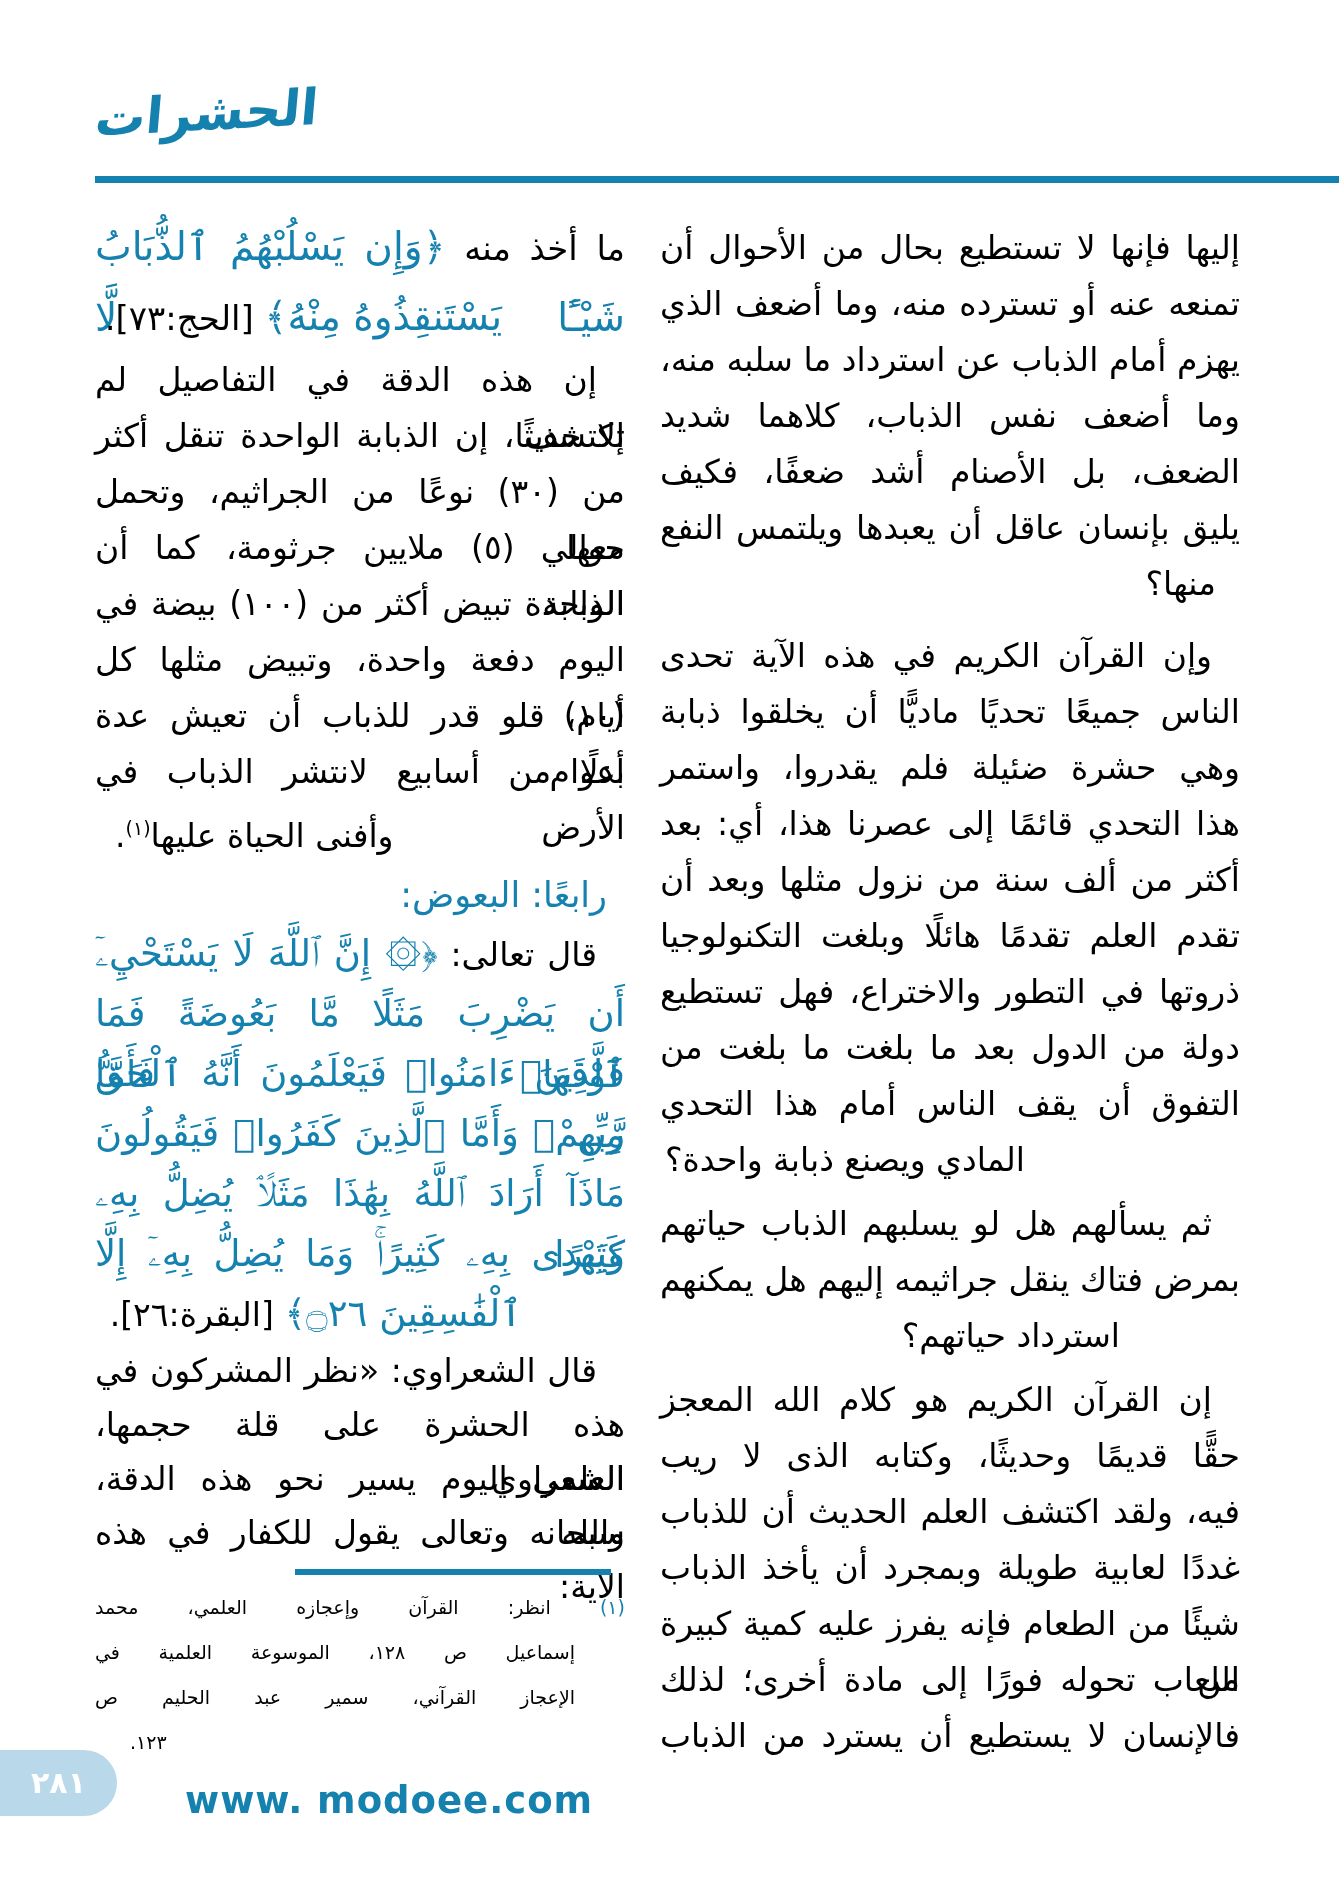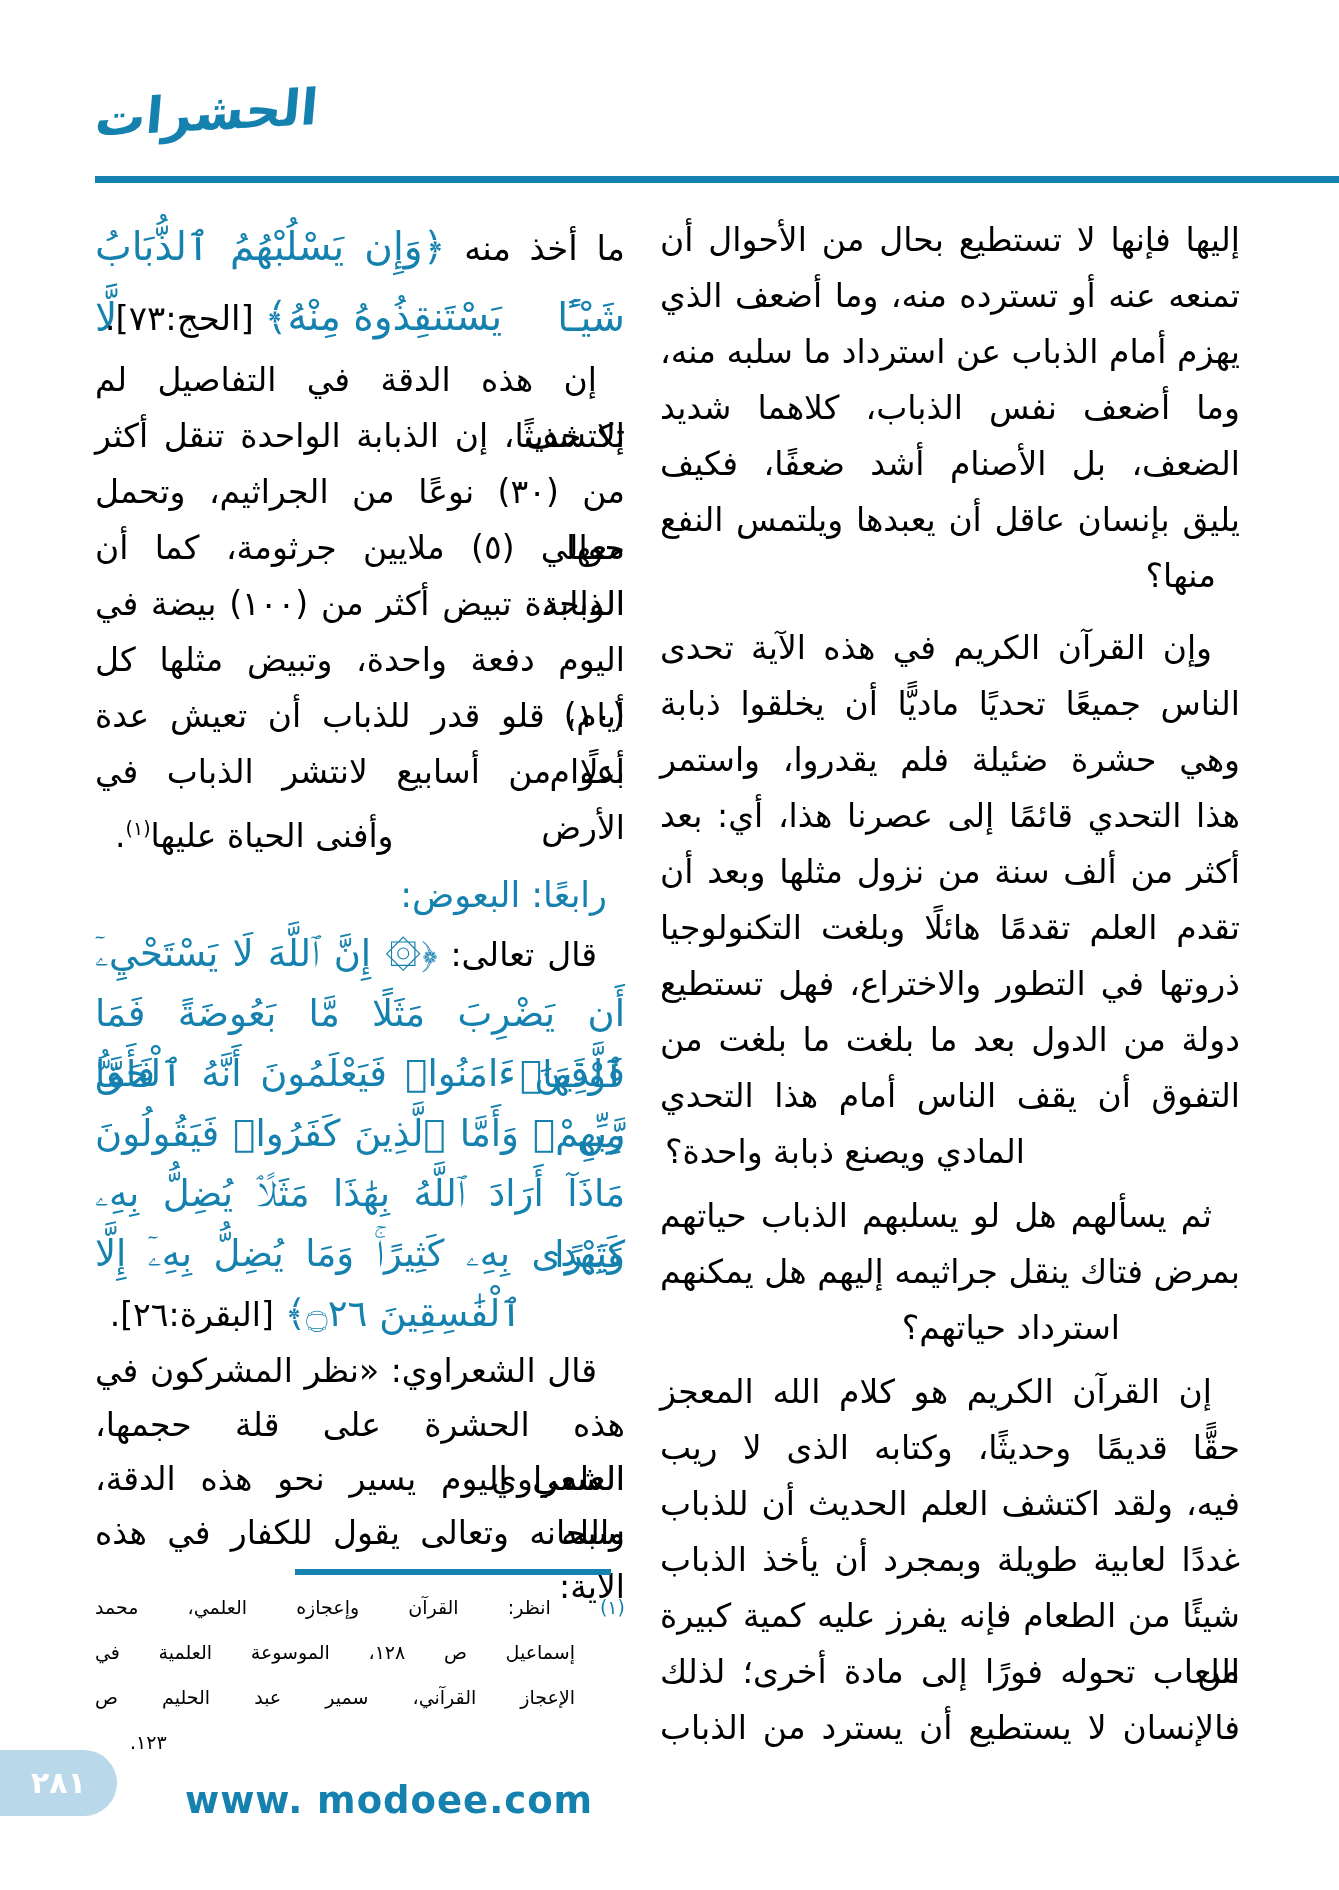--- a/index.html
+++ b/index.html
@@ -7,21 +7,21 @@
     position:relative; width:1339px; height:1890px; background:#ffffff;
     font-family:"DejaVu Sans", sans-serif; direction:rtl; overflow:hidden;
   }
   .cal-title{
     position:absolute; left:96px; top:84px; font-size:50px; font-weight:bold;
     color:var(--accent); transform:skewX(-8deg) rotate(-3deg); letter-spacing:-2px;
   }
   .rule{ position:absolute; left:95px; top:176px; width:1244px; height:7px; background:var(--accent); }
 
   .col{ position:absolute; top:212px; }
-  .col-right{ right:99px;  width:580px; }
+  .col-right{ right:99px;  width:580px;margin-top:8px; }
   .col-left { left:95px;   width:530px; }
 
   .line{
     font-weight:normal; font-size:33px; color:#000;
     line-height:56px; height:56px;
     text-align:justify; text-align-last:justify;
     overflow:visible;
   }
   .a-r{ text-align:right;  text-align-last:right; }
   .a-l{ text-align:left;   text-align-last:left; }

